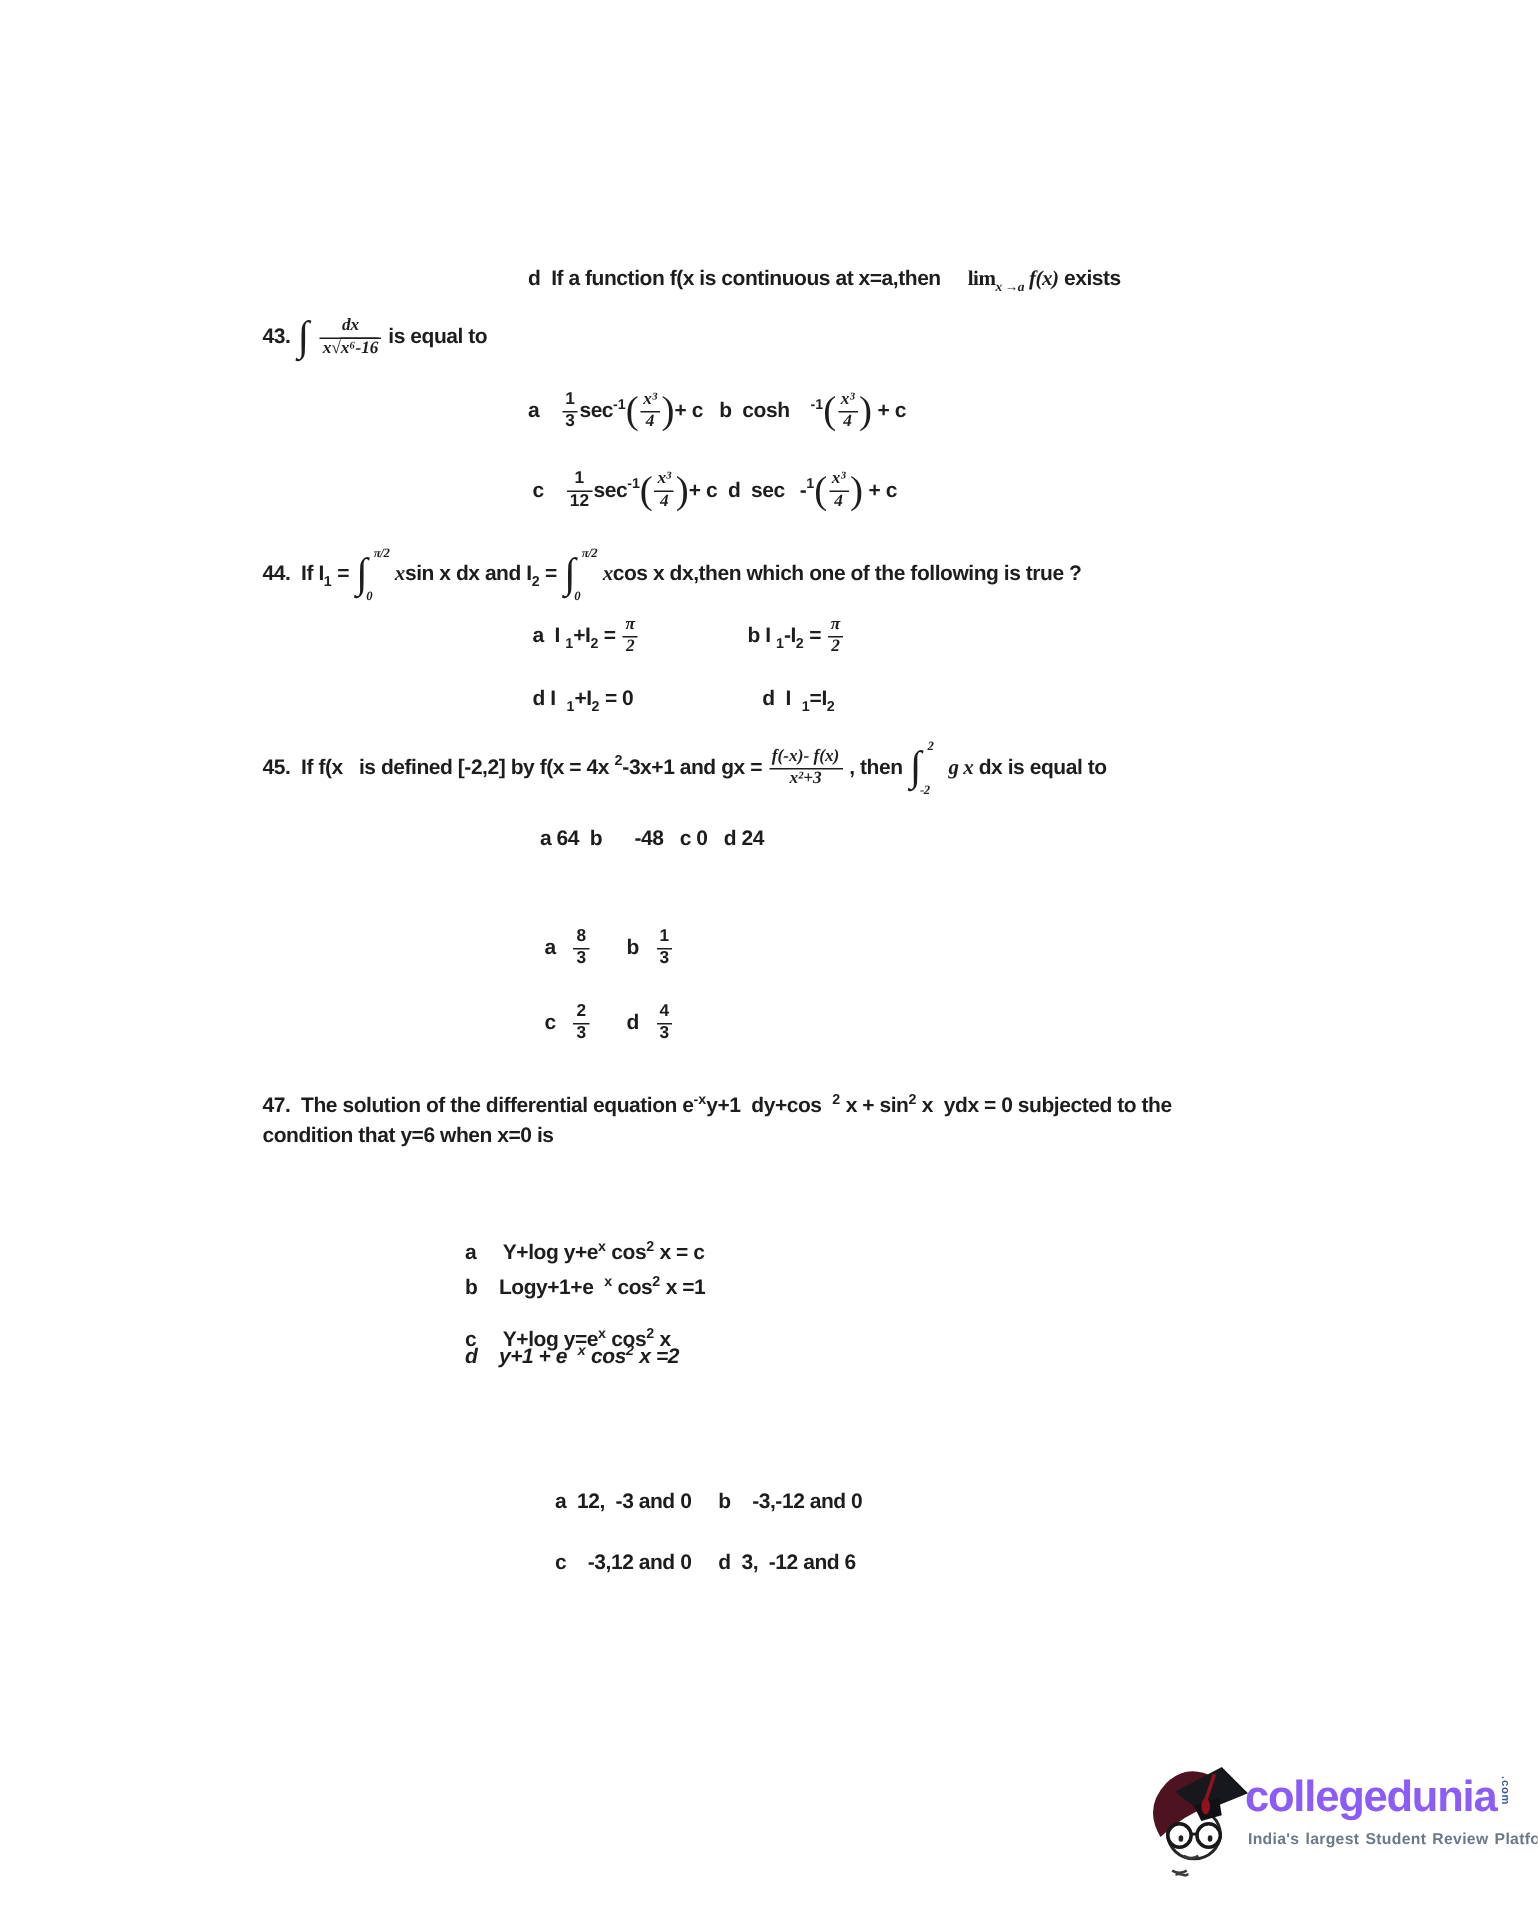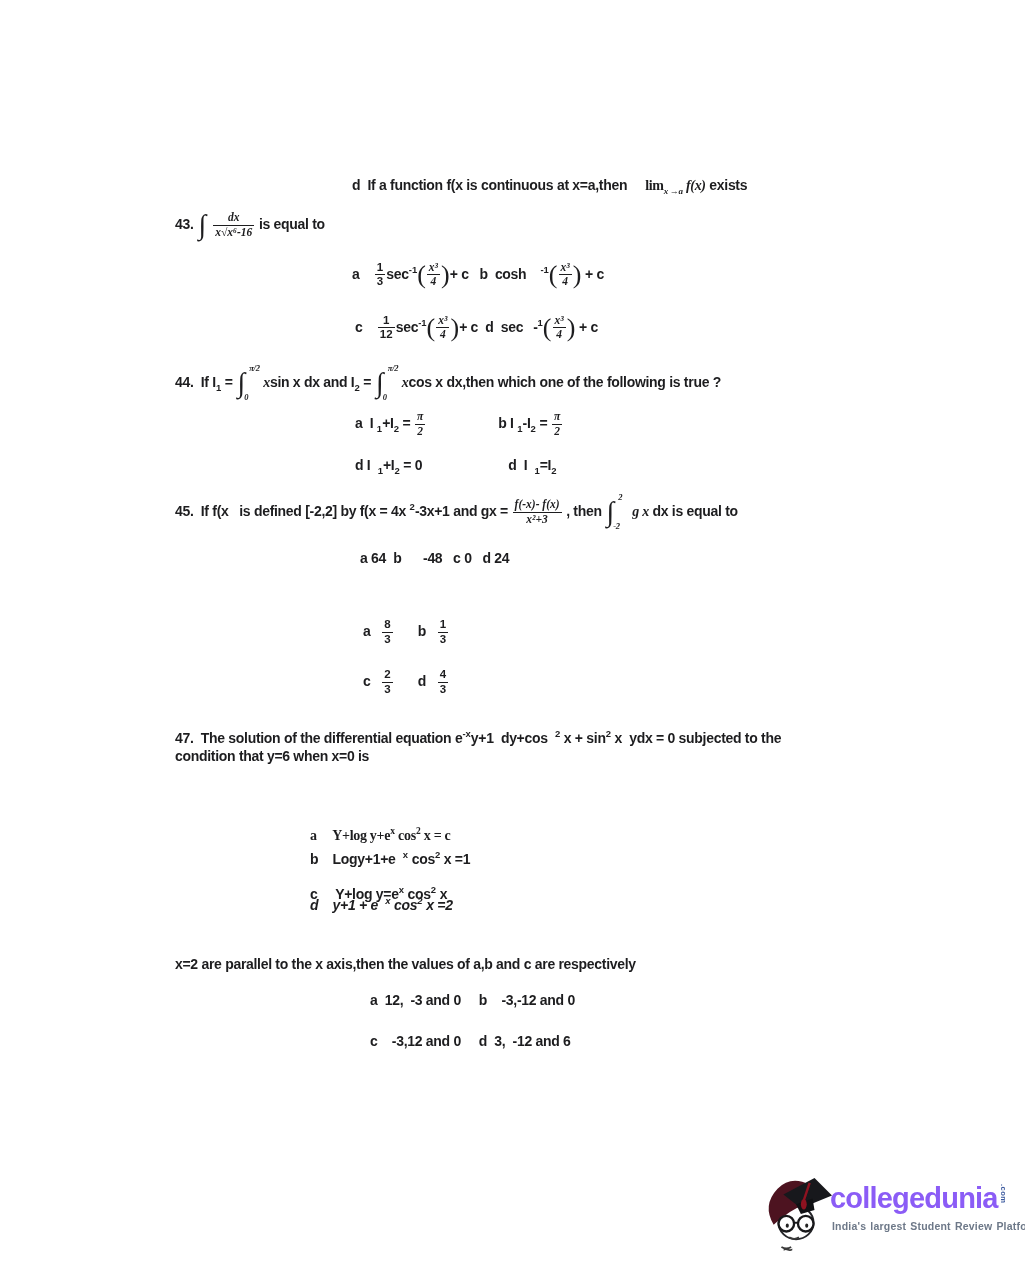--- a/index.html
+++ b/index.html
@@ -44,21 +44,21 @@
   #q44-stem{left:175px; top:365px;}
   #q44-opt-r1{left:355px; top:410px;}
   #q44-opt-r2{left:355px; top:456px;}
   #q45-stem{left:175px; top:494px;}
   #q45-opts{left:360px; top:549px;}
   #q46-stem{left:175px; top:589px;}
   #q46-opt-r1{left:363px; top:618px;}
   #q46-opt-r2{left:363px; top:668px;}
   #q47-line1{left:175px; top:724px;}
   #q47-line2{left:175px; top:747px;}
-  #q47-opt-a{left:310px; top:822px;font-family:Liberation Serif, serif;}
+  #q47-opt-a{left:310px; top:822px;}
   #q47-opt-b{left:310px; top:845px;}
   #q47-opt-c{left:310px; top:868px;margin-top:12px;}
   #q47-opt-d{left:310px; top:891px;font-style:italic;}
   #q48-line1{left:175px; top:931px;}
   #q48-line2{left:175px; top:955px;}
   #q48-opt-r1{left:370px; top:991px;}
   #q48-opt-r2{left:370px; top:1032px;}
 
   
   .logo{position:absolute; left:762px; top:1170px; width:250px; height:85px;}
@@ -110,16 +110,15 @@
     <div class="line" id="q45-stem"><span class="tk-txt">45.  If f(x   is defined [-2,2] by f(x = 4x </span><span class="tk-sup">2</span><span class="tk-txt">-3x+1 and gx = </span><span class="tk-frac m"><span class="fn">f(-x)- f(x)</span><span class="fd">x²+3</span></span><span class="tk-txt"> , then </span><span class="tk-int"><span class="ig">∫</span><span class="isup">2</span><span class="isub">-2</span></span><span class="tk-seri">g x</span><span class="tk-txt"> dx is equal to</span></div>
     <div class="line" id="q45-opts"><span class="tk-txt">a 64  b      -48   c 0   d 24</span></div>
     <div class="line" id="q46-opt-r1"><span class="tk-txt">a   </span><span class="tk-frac"><span class="fn">8</span><span class="fd">3</span></span><span class="tk-sp" style="width: 24px;"></span><span class="tk-txt">b   </span><span class="tk-frac"><span class="fn">1</span><span class="fd">3</span></span></div>
     <div class="line" id="q46-opt-r2"><span class="tk-txt">c   </span><span class="tk-frac"><span class="fn">2</span><span class="fd">3</span></span><span class="tk-sp" style="width: 24px;"></span><span class="tk-txt">d   </span><span class="tk-frac"><span class="fn">4</span><span class="fd">3</span></span></div>
     <div class="line" id="q47-line1"><span class="tk-txt">47.  The solution of the differential equation e</span><span class="tk-sup">-x</span><span class="tk-txt">y+1  dy+cos  </span><span class="tk-sup">2</span><span class="tk-txt"> x + sin</span><span class="tk-sup">2</span><span class="tk-txt"> x  ydx = 0 subjected to the</span></div>
     <div class="line" id="q47-line2"><span class="tk-txt">condition that y=6 when x=0 is</span></div>
     <div class="line" id="q47-opt-a"><span class="tk-txt">a     Y+log y+e</span><span class="tk-sup">x</span><span class="tk-txt"> cos</span><span class="tk-sup">2</span><span class="tk-txt"> x = c</span></div>
     <div class="line" id="q47-opt-b"><span class="tk-txt">b    Logy+1+e  </span><span class="tk-sup">x</span><span class="tk-txt"> cos</span><span class="tk-sup">2</span><span class="tk-txt"> x =1</span></div>
     <div class="line" id="q47-opt-c"><span class="tk-txt">c     Y+log y=e</span><span class="tk-sup">x</span><span class="tk-txt"> cos</span><span class="tk-sup">2</span><span class="tk-txt"> x</span></div>
     <div class="line" id="q47-opt-d"><span class="tk-txt">d    y+1 + e  </span><span class="tk-sup">x</span><span class="tk-txt"> cos</span><span class="tk-sup">2</span><span class="tk-txt"> x =2</span></div>
-    <div class="line" id="q48-line2"><span class="tk-txt">x=2 are parallel to the x axis,then the values of a,b and c are respectively</span></div>
     <div class="line" id="q48-opt-r1"><span class="tk-txt">a  12,  -3 and 0     b    -3,-12 and 0</span></div>
     <div class="line" id="q48-opt-r2"><span class="tk-txt">c    -3,12 and 0     d  3,  -12 and 6</span></div>
   </main>
 
 </body></html>

